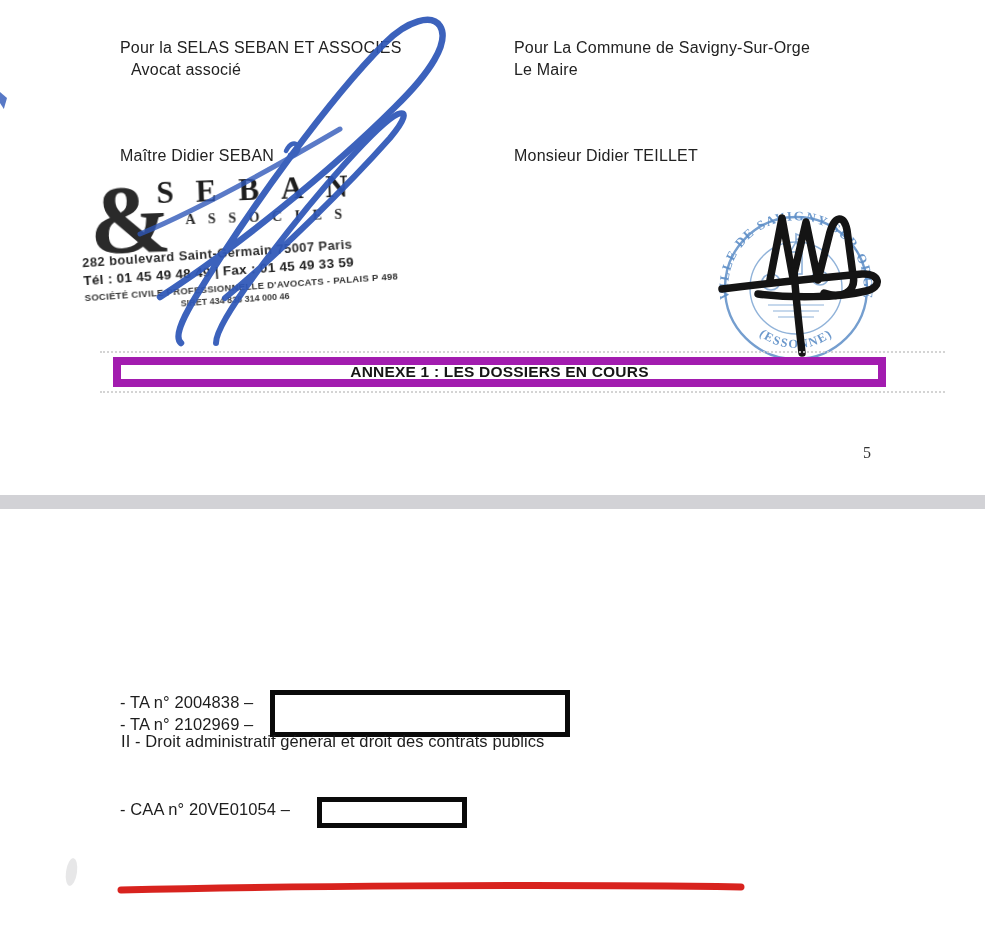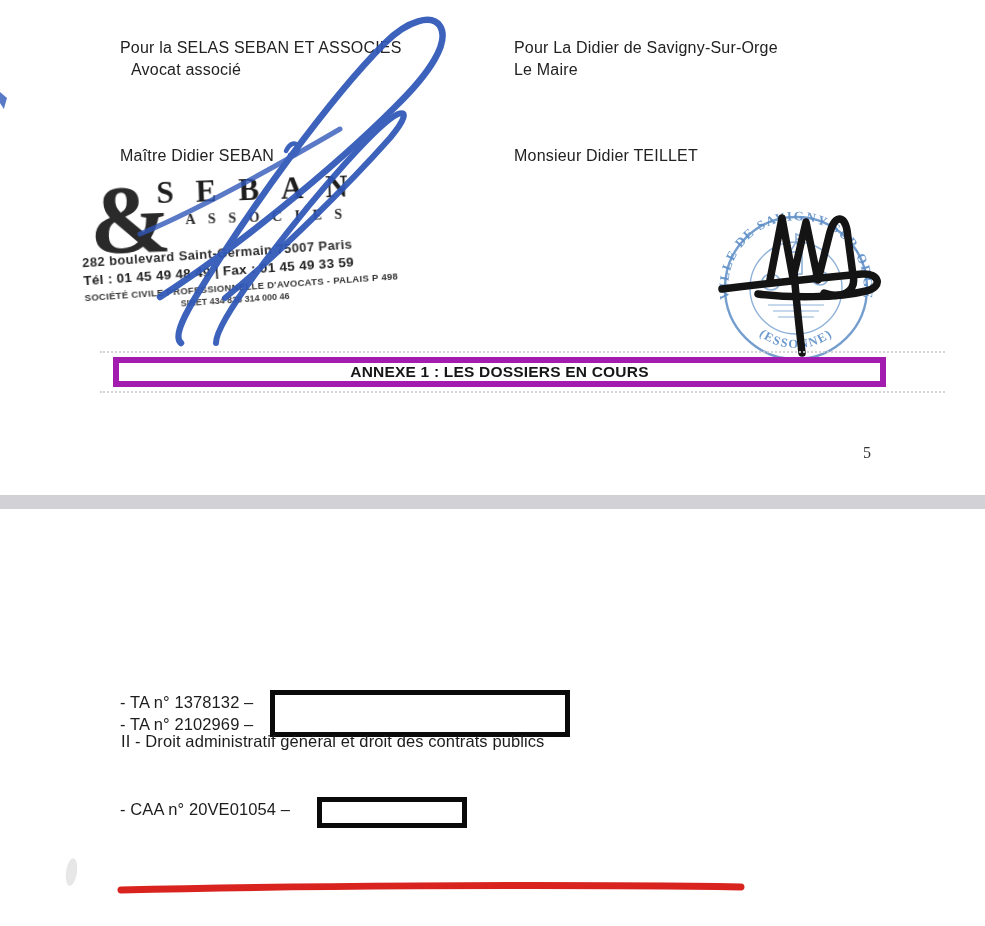--- a/index.html
+++ b/index.html
@@ -20,21 +20,21 @@
   .stamp-sub  { font-family:"Liberation Serif","DejaVu Serif",serif; font-weight:bold;
                 font-size:14px; letter-spacing:12.5px; color:#272727; filter:blur(.3px); }
   .stamp-addr { transform:rotate(-2deg); filter:blur(.3px); }
   .addr1 { font-size:13px; font-weight:bold; color:#2e2e2e; letter-spacing:.4px; }
   .addr2 { font-size:13.5px; font-weight:bold; color:#222; margin-top:3px; letter-spacing:.3px; }
   .addr3 { font-size:9.5px; font-weight:bold; color:#333; margin-top:4px; letter-spacing:.3px; }
   .addr4 { font-size:9px; font-weight:bold; color:#3a3a3a; margin-top:2px; text-align:center; width:300px; }
 
   
   .annexe-box { left:113px; top:357px; width:773px; height:30px;
-                border:6px solid #a21caf; background:#fff;
+                border:8px solid #a21caf; background:#fff;
                 display:flex; align-items:center; justify-content:center; }
   .annexe-box span { font-weight:bold; font-size:15.5px; letter-spacing:.2px; color:#161616; }
   .dotline { height:0; border-top:2px dotted #cdcdcd; opacity:.85; }
 
   .pagenum { font-family:"Liberation Serif","DejaVu Serif",serif; font-size:16px; color:#333; }
 
   
   .pagebreak { left:0; top:495px; width:985px; height:14px; background:#d2d2d6; }
 
   
@@ -48,21 +48,21 @@
 </style>
 </head>
 <body>
 
 <div class="scan">
 
   <div class="abs edge-ink"></div>
 
   <div class="abs doctext" style="left:120px; top:39px;">Pour la SELAS SEBAN ET ASSOCIES</div>
   <div class="abs doctext" style="left:131px; top:61px;text-align:center;">Avocat associé</div>
-  <div class="abs doctext" style="left:514px; top:39px;">Pour La Didier de Savigny-Sur-Orge</div>
+  <div class="abs doctext" style="left:514px; top:39px;">Pour La Commune de Savigny-Sur-Orge</div>
   <div class="abs doctext" style="left:514px; top:61px;">Le Maire</div>
   <div class="abs doctext" style="left:120px; top:147px;">Maître Didier SEBAN</div>
   <div class="abs doctext" style="left:514px; top:147px;">Monsieur Didier TEILLET</div>
 
   <div class="abs seban-stamp" style="left:88px; top:160px; width:320px; height:150px;">
     <div class="abs amp" style="left:2px; top:6px;">&amp;</div>
     <div class="abs stamp-name" style="left:70px; top:12px;">SEBAN</div>
     <div class="abs stamp-sub" style="left:98px; top:50px;">ASSOCIES</div>
     <div class="abs stamp-addr" style="left:-6px; top:84px;">
       <div class="addr1">282 boulevard Saint-Germain 75007 Paris</div>
@@ -120,21 +120,21 @@
   <div class="abs annexe-box">
     <span>ANNEXE 1 : LES DOSSIERS EN COURS</span>
   </div>
   <div class="abs dotline" style="left:100px; top:391px; width:845px;"></div>
 
   <div class="abs pagenum" style="left:863px; top:444px;">5</div>
 
   <div class="abs pagebreak"></div>
 
 
-  <div class="abs case-line" style="left:120px; top:693px;">- TA n° 1378132 –</div>
+  <div class="abs case-line" style="left:120px; top:693px;">- TA n° 2004838 –</div>
   <div class="abs case-line" style="left:120px; top:715px;text-align:center;">- TA n° 2102969 –</div>
   <div class="abs redaction" style="left:270px; top:690px; width:300px; height:47px;"></div>
 
   <div class="abs case-line" style="left:121px; top:732px;">II - Droit administratif général et droit des contrats publics</div>
 
   <div class="abs case-line" style="left:120px; top:800px;">- CAA n° 20VE01054 –</div>
   <div class="abs redaction" style="left:317px; top:797px; width:150px; height:31px;"></div>
 
 
   <svg class="abs" style="left:115px; top:882px;" width="635" height="14" viewBox="0 0 635 14">

